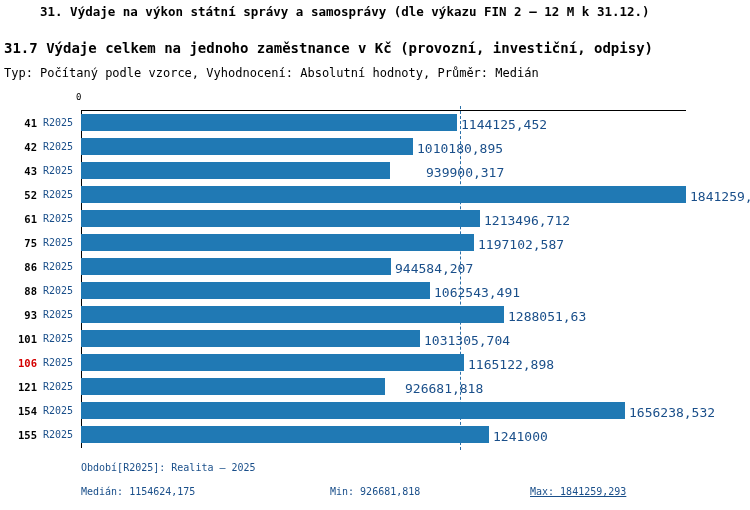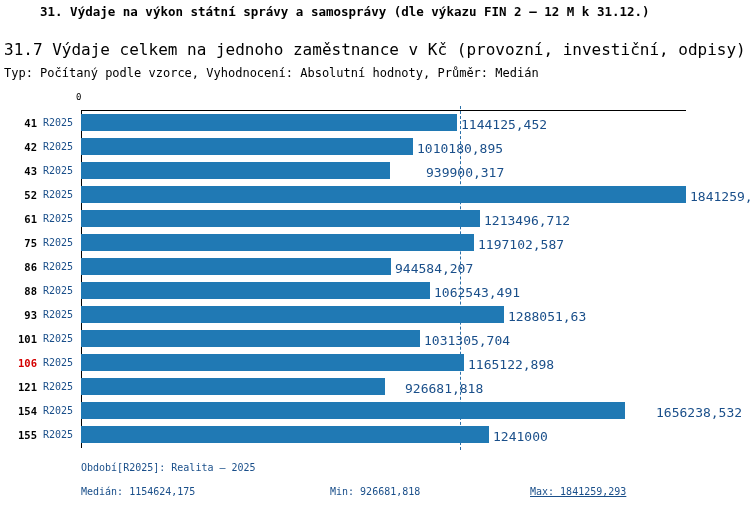--- a/index.html
+++ b/index.html
@@ -22,22 +22,22 @@
     font-size: 12.5px;
     font-weight: bold;
     letter-spacing: 0px;
     white-space: nowrap;
     margin-left: 36px;
   }
   .title2 {
     position: absolute;
     left: 4px;
     top: 40px;
-    font-size: 16px;
-    font-weight: normal;
+    font-size: 14px;
+    font-weight: bold;
     white-space: nowrap;
   }
   .subtitle {
     position: absolute;
     left: 4px;
     top: 66px;
     font-size: 12px;
     white-space: nowrap;
   }
   
@@ -271,21 +271,21 @@
         <div class="bar-track">
           <div class="bar" style="width: 304px;"></div>
           <div class="bar-value" style="left: 324px;">926681,818</div>
         </div>
       </div>
       <div class="row">
         <div class="row-id">154</div>
         <div class="row-period">R2025</div>
         <div class="bar-track">
           <div class="bar" style="width: 544px;"></div>
-          <div class="bar-value" style="left: 548px; margin-left: 27px;">1656238,532</div>
+          <div class="bar-value" style="left: 548px;">1656238,532</div>
         </div>
       </div>
       <div class="row">
         <div class="row-id">155</div>
         <div class="row-period">R2025</div>
         <div class="bar-track">
           <div class="bar" style="width: 408px;"></div>
           <div class="bar-value" style="left: 412px;">1241000</div>
         </div>
       </div>

